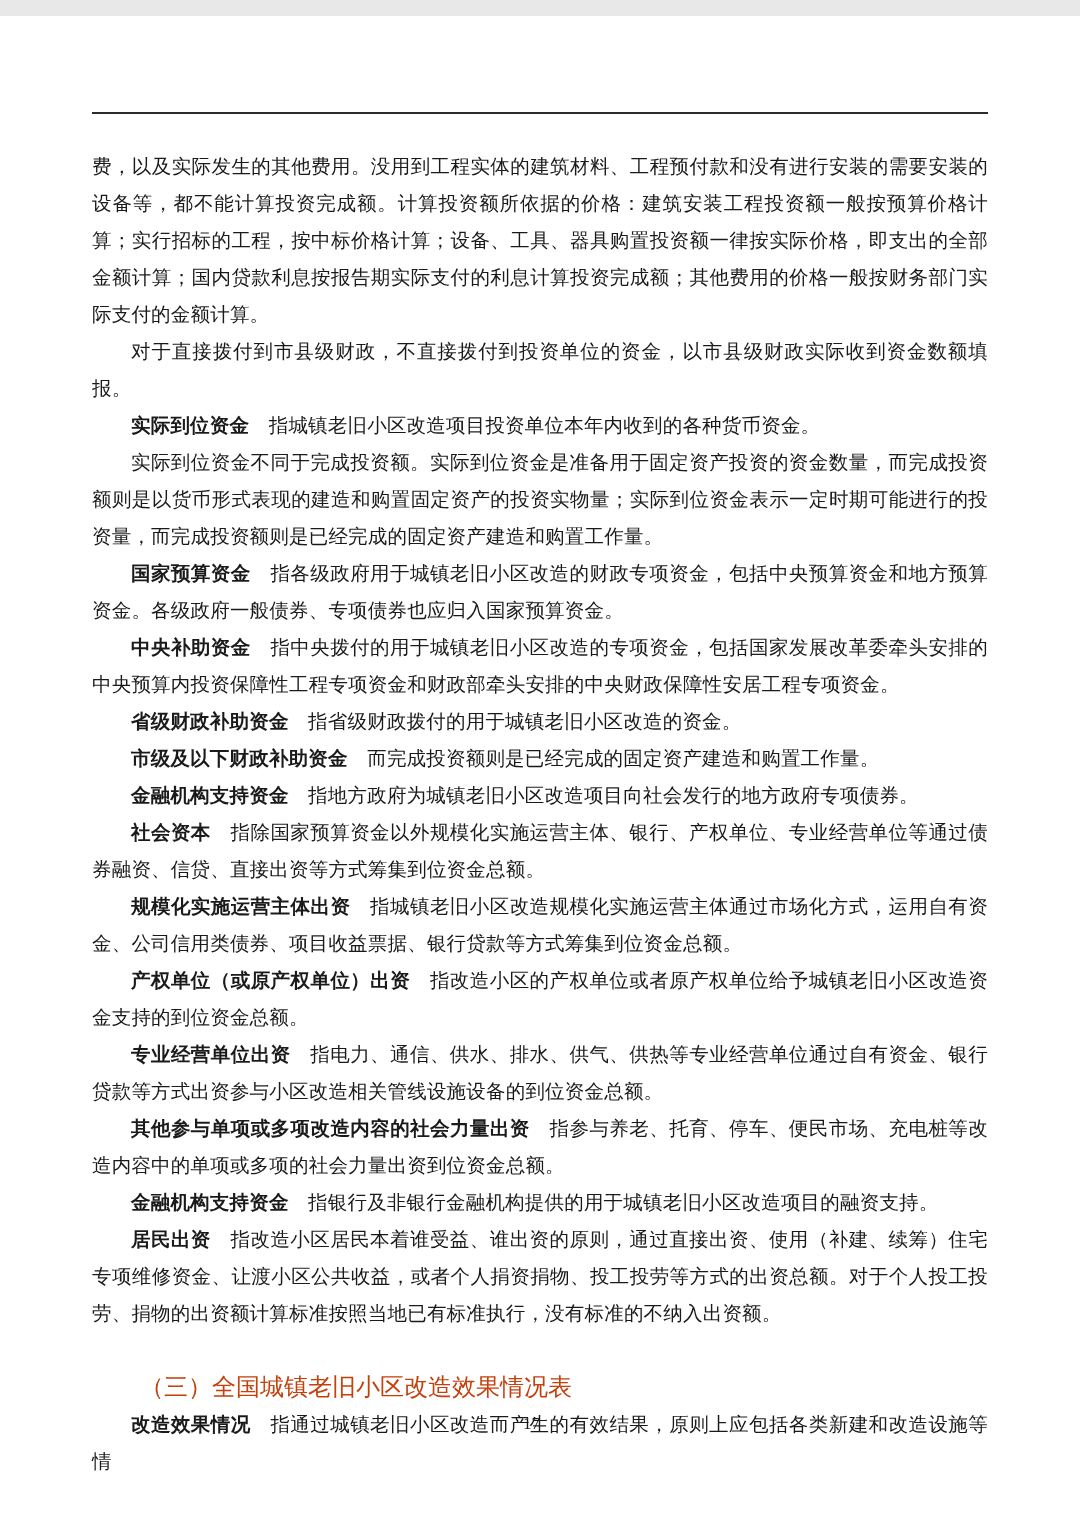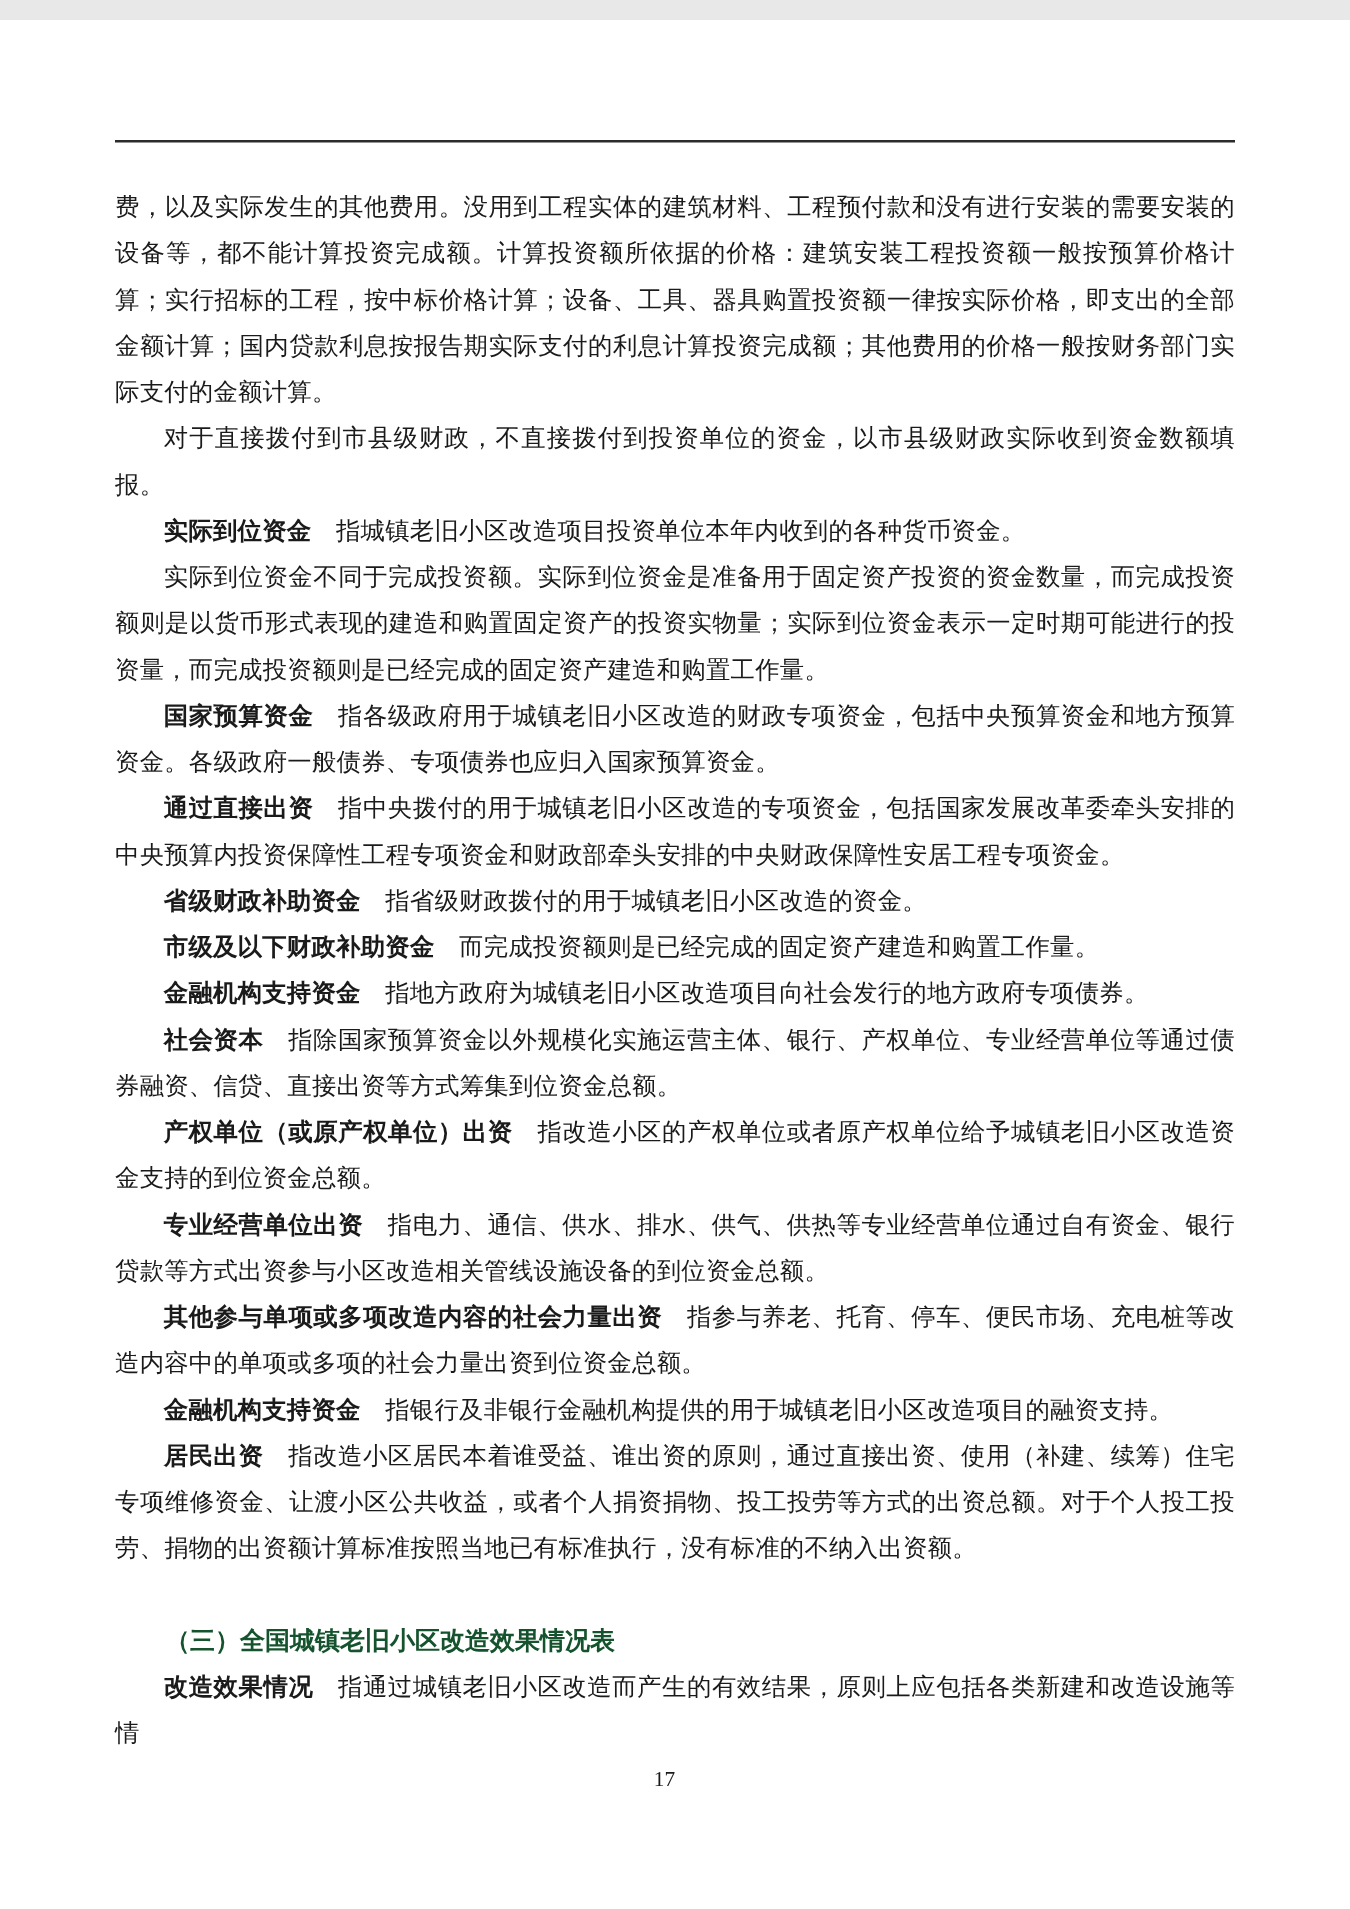--- a/index.html
+++ b/index.html
@@ -44,24 +44,24 @@
     text-indent: 2em;
   }
   .term {
     font-weight: bold;
   }
   .term-gap {
     display: inline-block;
     width: 1em;
   }
   .section-head {
-    font-size: 20px;
+    font-size: 24px;
     line-height: 37px;
-    color: #14532d;
-    font-weight: bold;
+    color: #c2410c;
+    font-weight: normal;
     text-indent: 2em;
     margin: 0;
   }
   .spacer {
     height: 37px;
   }
   .page-number {
     position: absolute;
     left: 0;
     right: 17px;
@@ -83,30 +83,31 @@
     <p class="para">费，以及实际发生的其他费用。没用到工程实体的建筑材料、工程预付款和没有进行安装的需要安装的设备等，都不能计算投资完成额。计算投资额所依据的价格：建筑安装工程投资额一般按预算价格计算；实行招标的工程，按中标价格计算；设备、工具、器具购置投资额一律按实际价格，即支出的全部金额计算；国内贷款利息按报告期实际支付的利息计算投资完成额；其他费用的价格一般按财务部门实际支付的金额计算。</p>
 
     <p class="para indent">对于直接拨付到市县级财政，不直接拨付到投资单位的资金，以市县级财政实际收到资金数额填报。</p>
 
     <p class="para indent"><span class="term">实际到位资金</span><span class="term-gap"></span><span>指城镇老旧小区改造项目投资单位本年内收到的各种货币资金。</span></p>
 
     <p class="para indent">实际到位资金不同于完成投资额。实际到位资金是准备用于固定资产投资的资金数量，而完成投资额则是以货币形式表现的建造和购置固定资产的投资实物量；实际到位资金表示一定时期可能进行的投资量，而完成投资额则是已经完成的固定资产建造和购置工作量。</p>
 
     <p class="para indent"><span class="term">国家预算资金</span><span class="term-gap"></span><span>指各级政府用于城镇老旧小区改造的财政专项资金，包括中央预算资金和地方预算资金。各级政府一般债券、专项债券也应归入国家预算资金。</span></p>
 
-    <p class="para indent"><span class="term">通过直接出资</span><span class="term-gap"></span><span>指中央拨付的用于城镇老旧小区改造的专项资金，包括国家发展改革委牵头安排的中央预算内投资保障性工程专项资金和财政部牵头安排的中央财政保障性安居工程专项资金。</span></p>
+    <p class="para indent"><span class="term">中央补助资金</span><span class="term-gap"></span><span>指中央拨付的用于城镇老旧小区改造的专项资金，包括国家发展改革委牵头安排的中央预算内投资保障性工程专项资金和财政部牵头安排的中央财政保障性安居工程专项资金。</span></p>
 
     <p class="para indent"><span class="term">省级财政补助资金</span><span class="term-gap"></span><span>指省级财政拨付的用于城镇老旧小区改造的资金。</span></p>
 
     <p class="para indent"><span class="term">市级及以下财政补助资金</span><span class="term-gap"></span><span>而完成投资额则是已经完成的固定资产建造和购置工作量。</span></p>
 
     <p class="para indent"><span class="term">金融机构支持资金</span><span class="term-gap"></span><span>指地方政府为城镇老旧小区改造项目向社会发行的地方政府专项债券。</span></p>
 
     <p class="para indent"><span class="term">社会资本</span><span class="term-gap"></span><span>指除国家预算资金以外规模化实施运营主体、银行、产权单位、专业经营单位等通过债券融资、信贷、直接出资等方式筹集到位资金总额。</span></p>
 
+    <p class="para indent"><span class="term">规模化实施运营主体出资</span><span class="term-gap"></span><span>指城镇老旧小区改造规模化实施运营主体通过市场化方式，运用自有资金、公司信用类债券、项目收益票据、银行贷款等方式筹集到位资金总额。</span></p>
 
     <p class="para indent"><span class="term">产权单位（或原产权单位）出资</span><span class="term-gap"></span><span>指改造小区的产权单位或者原产权单位给予城镇老旧小区改造资金支持的到位资金总额。</span></p>
 
     <p class="para indent"><span class="term">专业经营单位出资</span><span class="term-gap"></span><span>指电力、通信、供水、排水、供气、供热等专业经营单位通过自有资金、银行贷款等方式出资参与小区改造相关管线设施设备的到位资金总额。</span></p>
 
     <p class="para indent"><span class="term">其他参与单项或多项改造内容的社会力量出资</span><span class="term-gap"></span><span>指参与养老、托育、停车、便民市场、充电桩等改造内容中的单项或多项的社会力量出资到位资金总额。</span></p>
 
     <p class="para indent"><span class="term">金融机构支持资金</span><span class="term-gap"></span><span>指银行及非银行金融机构提供的用于城镇老旧小区改造项目的融资支持。</span></p>
 
     <p class="para indent"><span class="term">居民出资</span><span class="term-gap"></span><span>指改造小区居民本着谁受益、谁出资的原则，通过直接出资、使用（补建、续筹）住宅专项维修资金、让渡小区公共收益，或者个人捐资捐物、投工投劳等方式的出资总额。对于个人投工投劳、捐物的出资额计算标准按照当地已有标准执行，没有标准的不纳入出资额。</span></p>

